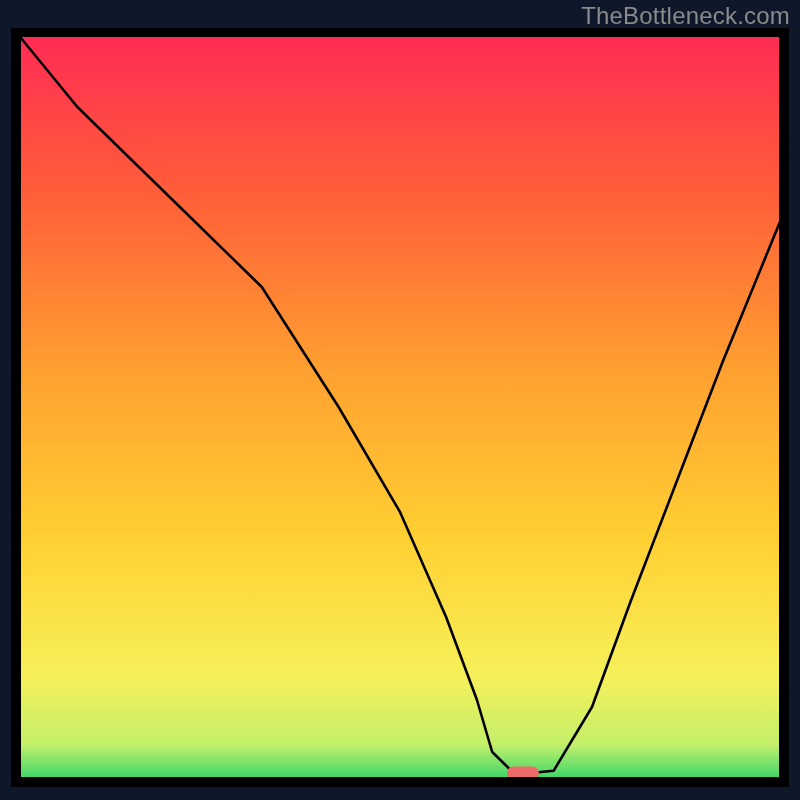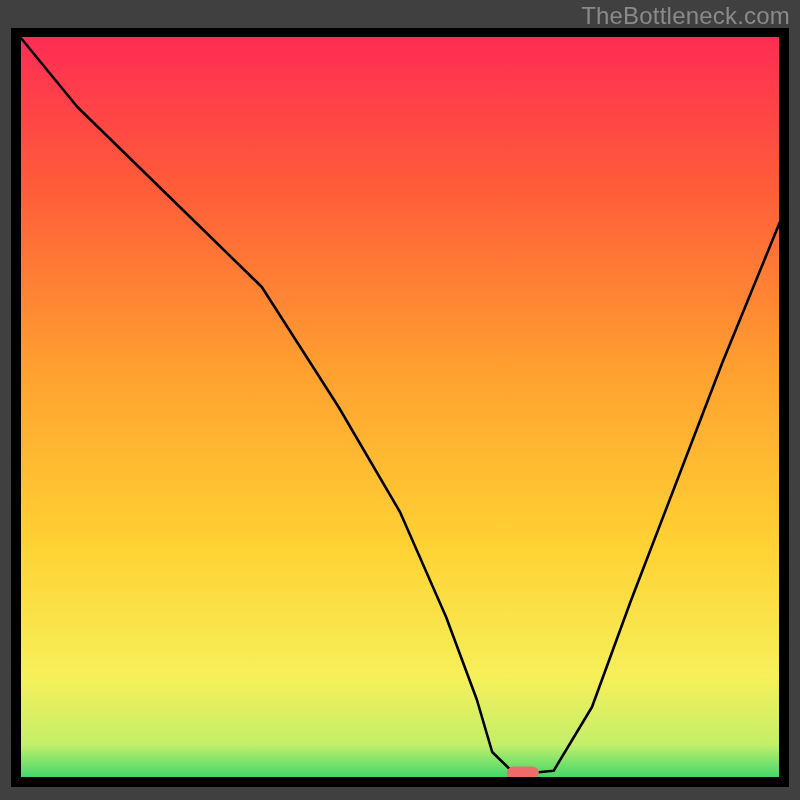--- a/index.html
+++ b/index.html
@@ -1,21 +1,21 @@
 <!DOCTYPE html>
 <html><head>
 <meta charset="utf-8">
 <style>
   * { margin: 0; padding: 0; box-sizing: border-box; }
   html, body { width: 800px; height: 800px; overflow: hidden; background: #fff; }
   .stage {
     position: relative;
     width: 800px;
     height: 800px;
-    background: #404040;
+    background: #0f172a;
   }
   .watermark {
     position: absolute;
     top: 2px;
     right: 10px;
     font-family: Arial, Helvetica, sans-serif;
     font-size: 24px;
     font-weight: 400;
     color: #8a8a8a;
     letter-spacing: 0.2px;

